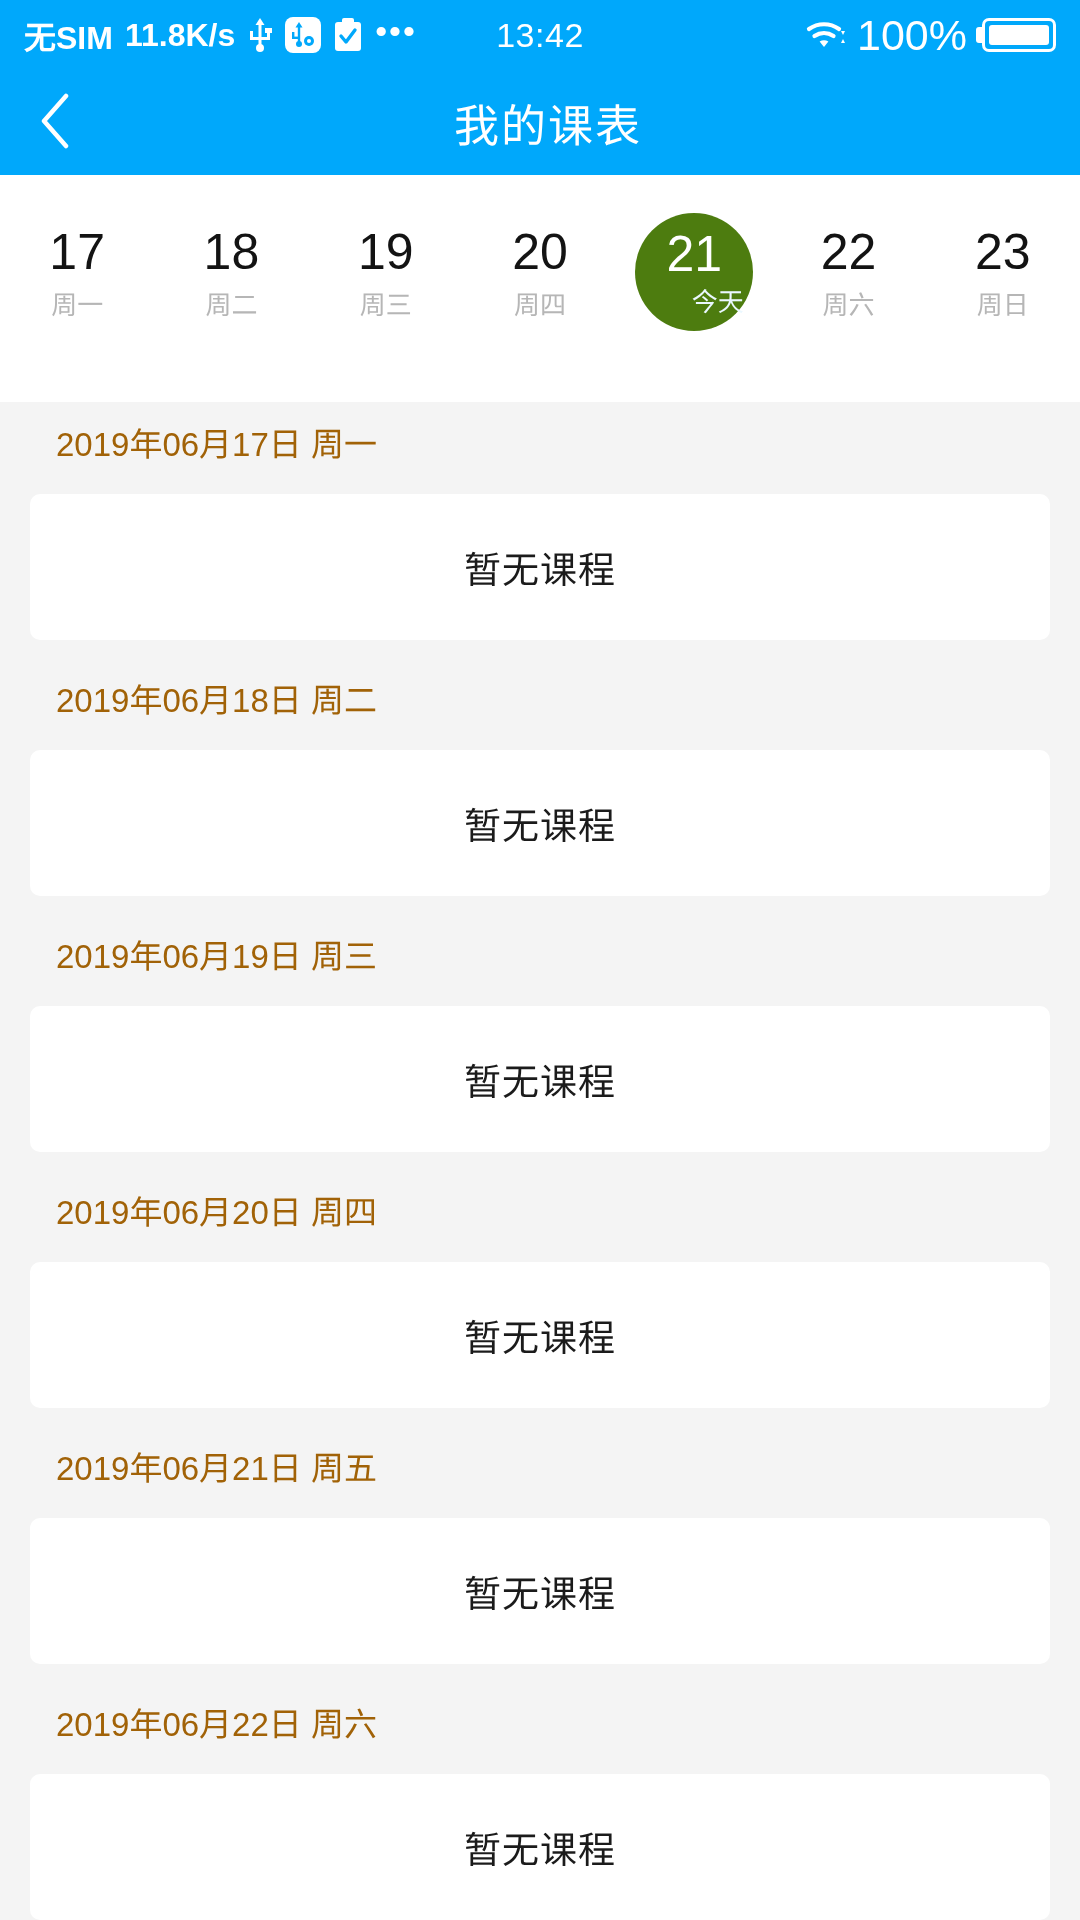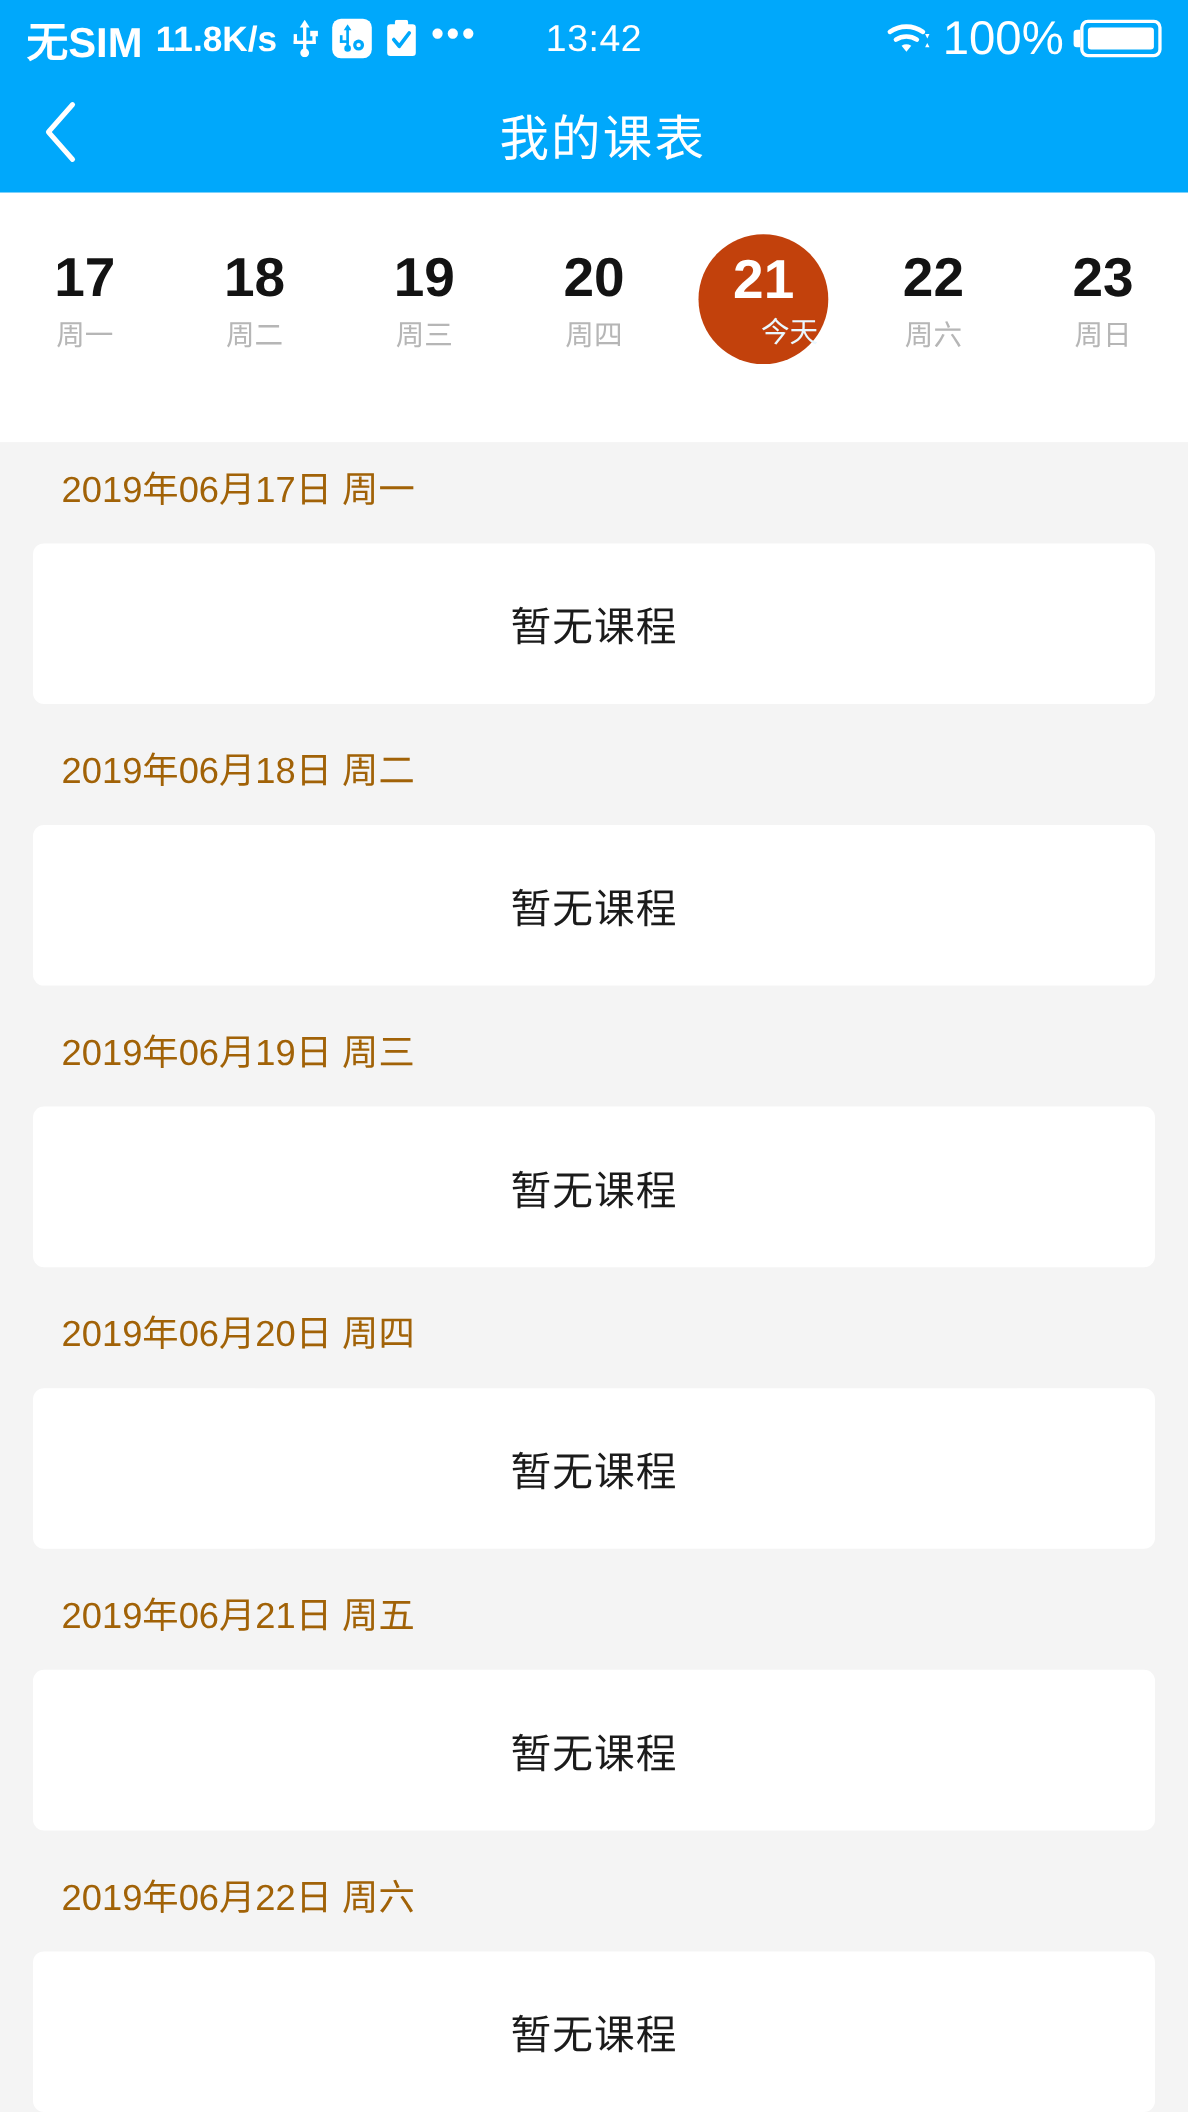--- a/index.html
+++ b/index.html
@@ -13,21 +13,21 @@
   
   .status-bar{
     height:70px; background:#00a8fb;
     display:flex; align-items:center;
     padding:0 24px; color:#fff;
     font-size:33px; font-weight:500;
   }
   .sb-left{ display:flex; align-items:center; gap:12px; flex:1 1 0; }
   .sb-center{ flex:0 0 auto; font-size:34px; letter-spacing:.5px; }
   .sb-right{ display:flex; align-items:center; justify-content:flex-end; gap:11px; flex:1 1 0; }
-  .sb-carrier{ font-size:38px; font-weight:600; }
+  .sb-carrier{ font-size:32px; font-weight:600; }
   .sb-speed{ font-size:32px;font-weight:bold; }
   .icon-usb{ width:26px; height:34px; display:block; }
   .icon-usb-box{
     width:36px; height:36px; background:#fff; border-radius:8px;
     display:flex; align-items:center; justify-content:center;
   }
   .icon-clip{ width:30px; height:34px; display:block; }
   .sb-dots{ font-size:34px; letter-spacing:2px; line-height:1; margin-bottom:8px; }
   .icon-wifi{ width:40px; height:32px; display:block; }
   .sb-batt-pct{ font-size:43px; }
@@ -68,22 +68,22 @@
   }
   .day-cell{
     flex:1 1 0; height:100%;
     display:flex; flex-direction:column; align-items:center;
     padding-top:38px; cursor:pointer;
   }
   .day-inner{
     width:118px; height:118px; border-radius:50%;
     display:flex; flex-direction:column; align-items:center; justify-content:center;
   }
-  .day-inner.today{ background:#c2410c;justify-content:center; }
-  .day-num{ font-size:50px; color:#131313; line-height:1; font-weight:700; }
+  .day-inner.today{ background:#4d7c0f;justify-content:center; }
+  .day-num{ font-size:50px; color:#131313; line-height:1; font-weight:400; }
   .day-wd{ font-size:26px; color:#b6b6b6; margin-top:15px; line-height:1; }
   .day-inner.today .day-num{ color:#fff; }
   .day-inner.today .day-wd{ color:#eaf8ff; margin-top:10px;margin-left:47px; }
 
   
   .schedule{
     height:calc(1920px - 70px - 105px - 227px);
     overflow:hidden; background:#f4f4f4;
     padding-top:26px;
   }

